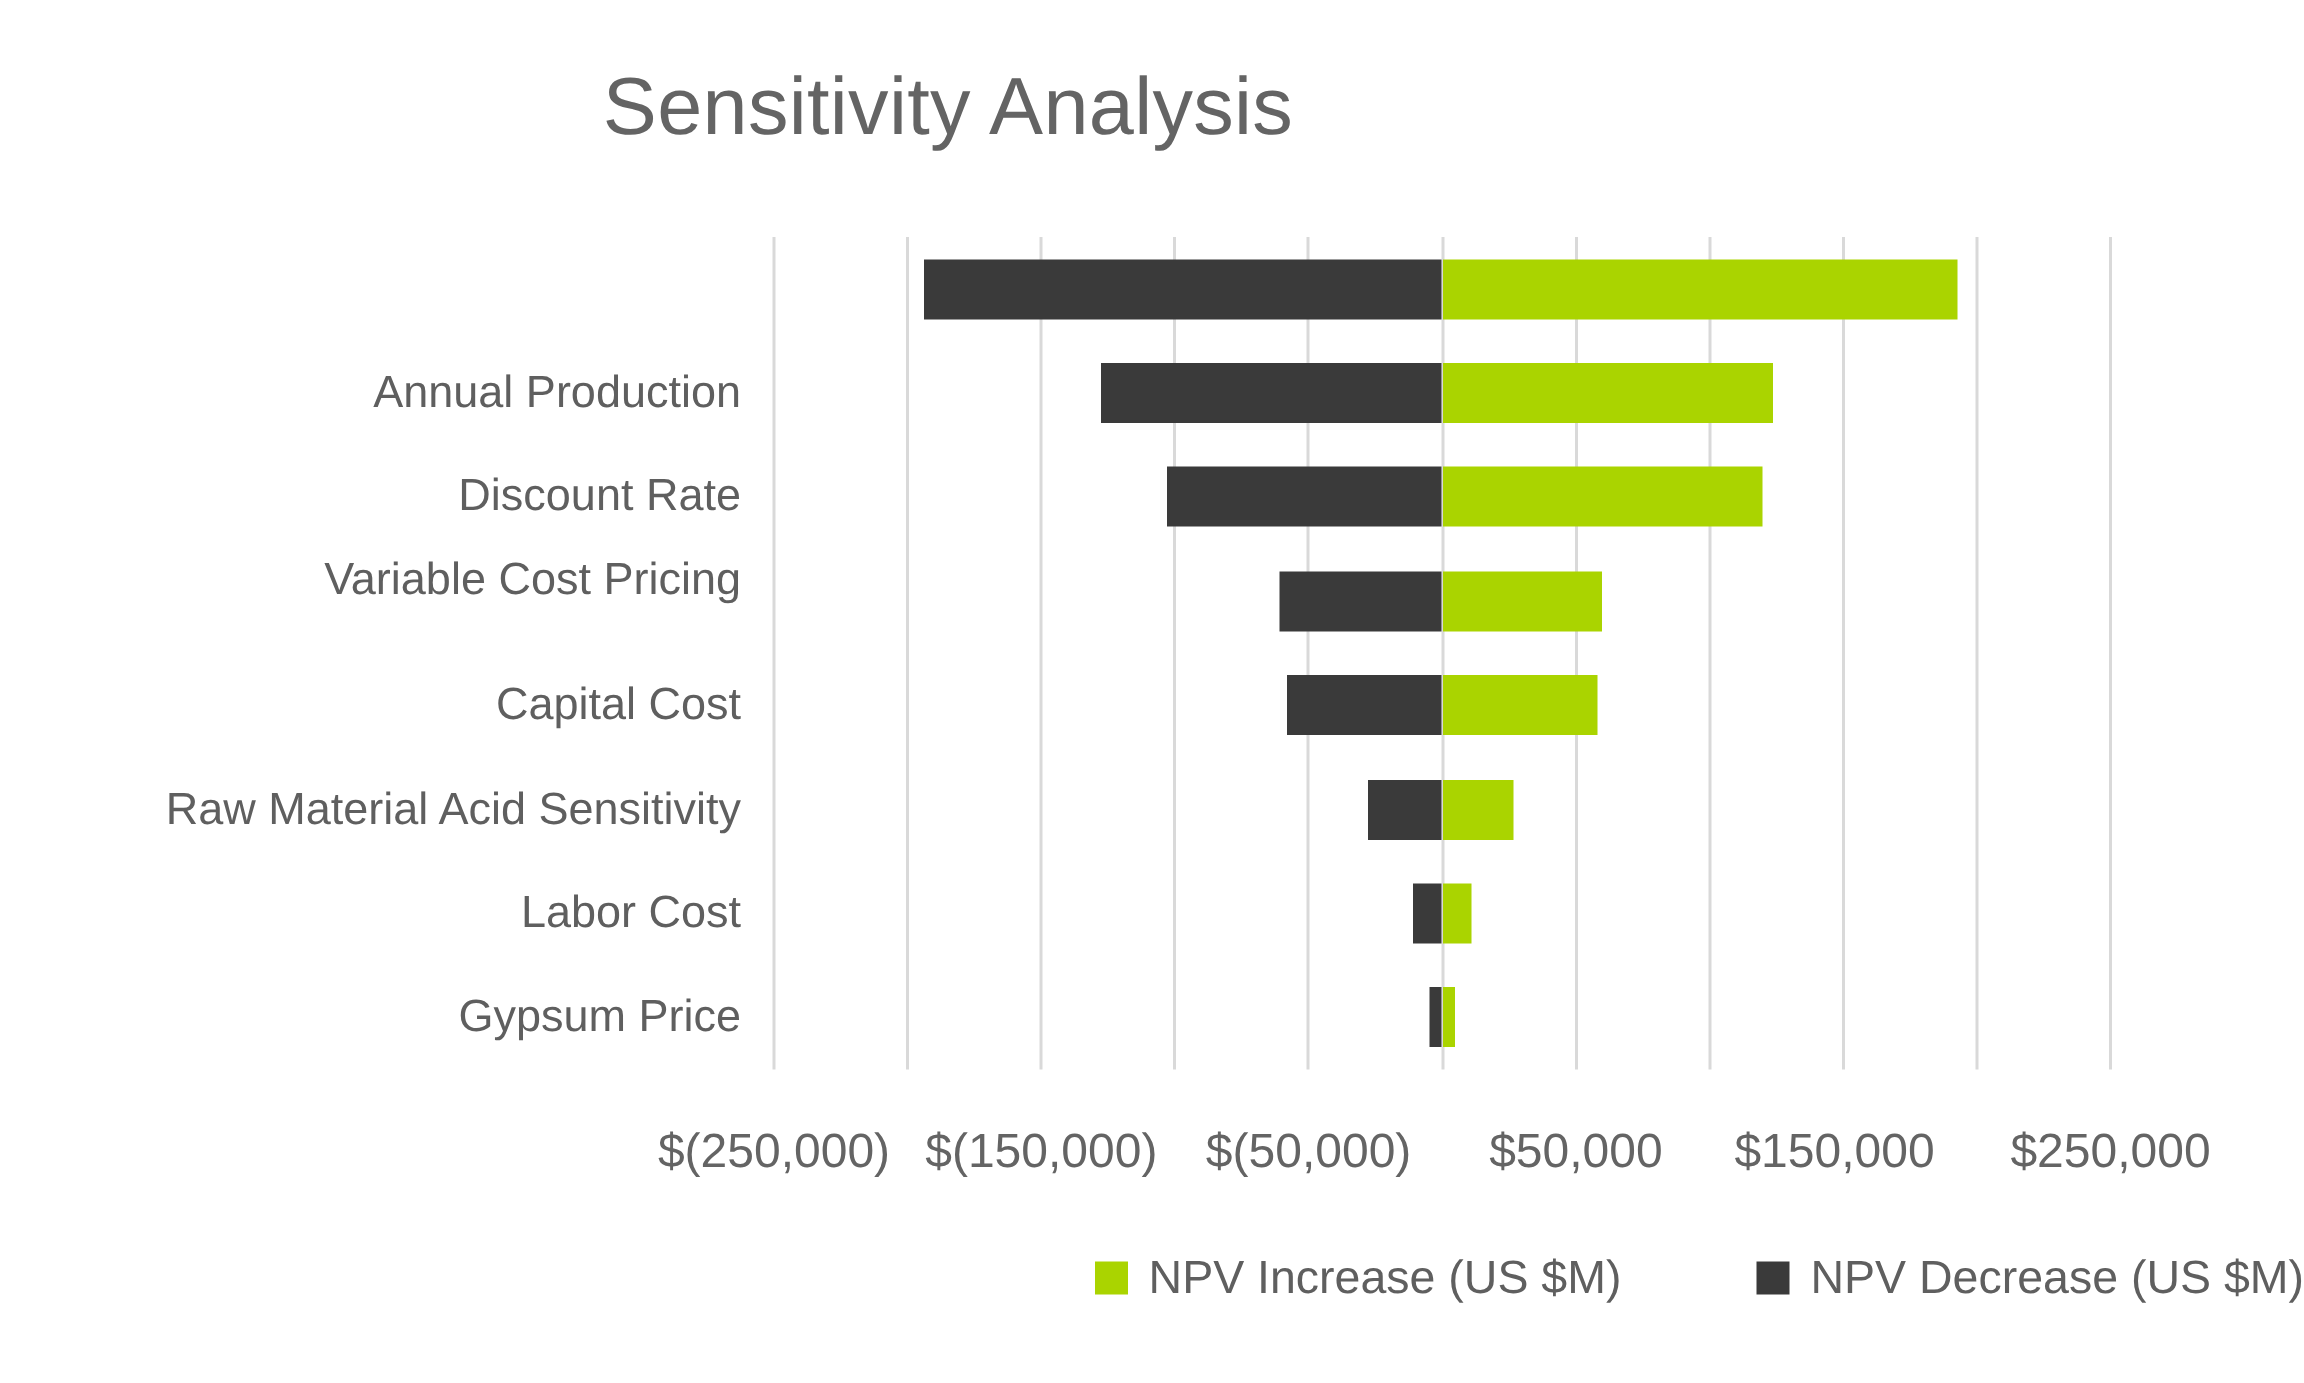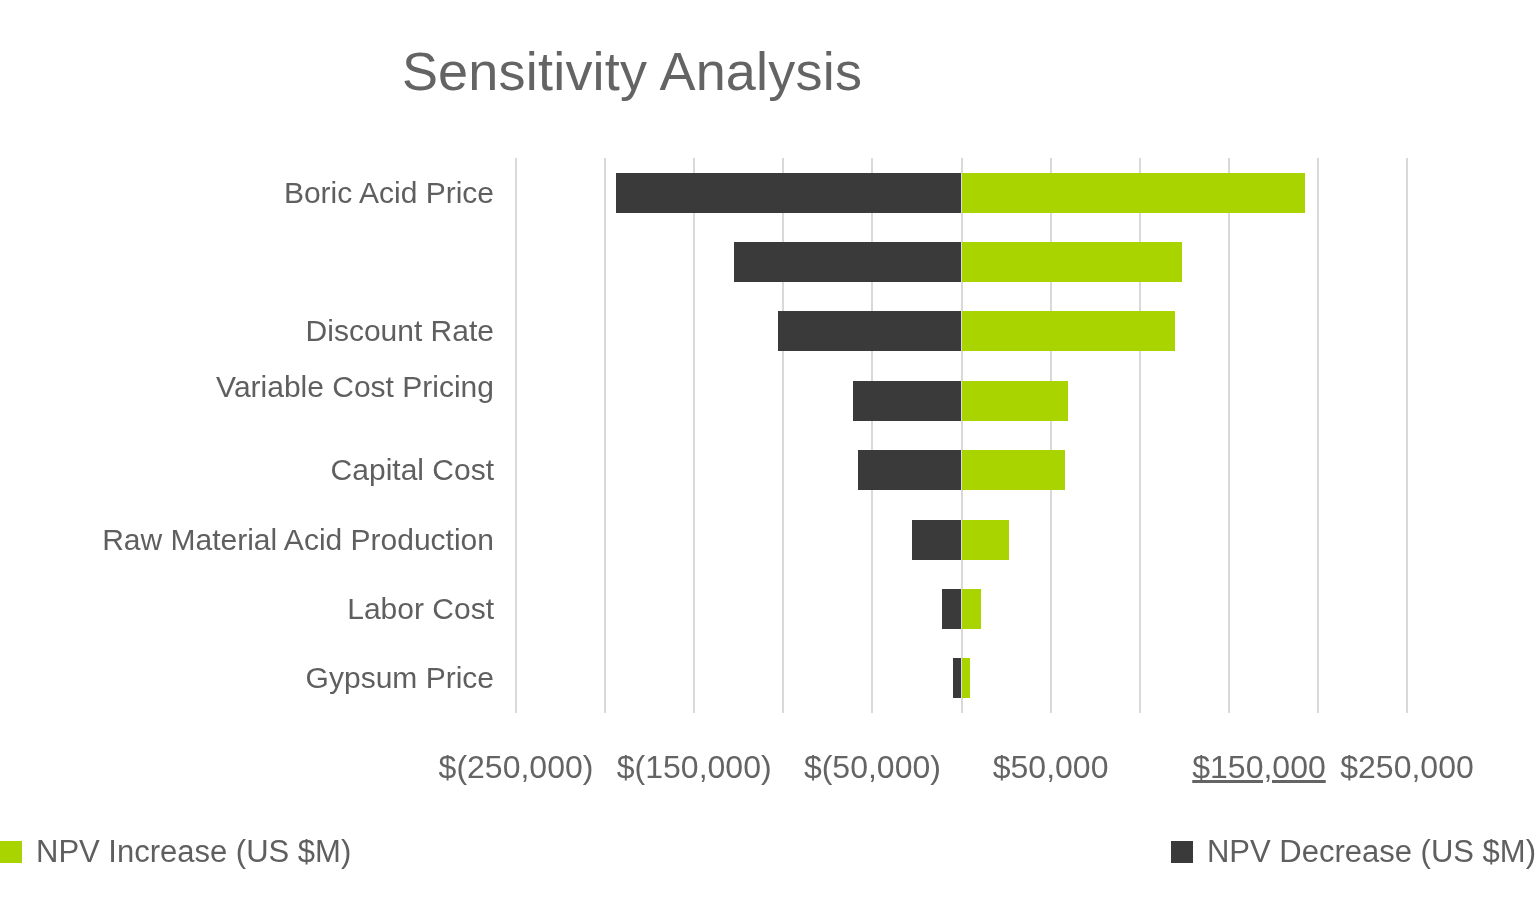--- a/index.html
+++ b/index.html
@@ -114,21 +114,21 @@
     line-height: 1.2;
   }
 
   
   .legend {
     position: absolute;
     left: 0;
     top: 836px;
     width: 1536px;
     display: flex;
-    justify-content: space-between;
+    justify-content: flex-end;
     align-items: center;
     gap: 90px;
   }
   .legend-item {
     display: flex;
     align-items: center;
     gap: 14px;
   }
   .legend-swatch {
     width: 22px;
@@ -143,25 +143,25 @@
   }
 </style>
 </head>
 <body>
 
 <div id="chart-root">
 
   <div class="chart-title">Sensitivity Analysis</div>
 
   <div class="cat-labels">
-      <div class="cat-label" style="top: 19.6875px; color: rgb(95, 95, 95);">Boric Acid Price</div>
+      <div class="cat-label" style="top: 89.0625px; color: rgb(95, 95, 95);">Annual Production</div>
       <div class="cat-label" style="top: 158.438px; color: rgb(95, 95, 95);">Discount Rate</div>
       <div class="cat-label" style="top: 214px; color: rgb(95, 95, 95);">Variable Cost Pricing</div>
       <div class="cat-label" style="top: 297.188px; color: rgb(95, 95, 95); margin-left: 40px;">Capital Cost</div>
-      <div class="cat-label" style="top: 366.562px; color: rgb(95, 95, 95);">Raw Material Acid Production</div>
+      <div class="cat-label" style="top: 366.562px; color: rgb(95, 95, 95);">Raw Material Acid Sensitivity</div>
       <div class="cat-label" style="top: 435.938px; color: rgb(95, 95, 95);">Labor Cost</div>
       <div class="cat-label" style="top: 505.312px; color: rgb(95, 95, 95);">Gypsum Price</div>
     </div>
 
   <div class="plot-area">
     <div class="grid-layer">
         <div class="gridline" style="left: -1px; background: rgb(217, 217, 217);"></div>
         <div class="gridline" style="left: 88.1px; background: rgb(217, 217, 217);"></div>
         <div class="gridline" style="left: 177.2px; background: rgb(217, 217, 217);"></div>
         <div class="gridline" style="left: 266.3px; background: rgb(217, 217, 217);"></div>
@@ -207,21 +207,21 @@
           <div class="bar pos" style="left: 445.5px; width: 8.019px; background: rgb(170, 212, 0);"></div>
         </div>
       </div>
   </div>
 
   <div class="x-ticks">
       <div class="x-tick" style="left: 516px; color: rgb(100, 100, 100);">$(250,000)</div>
       <div class="x-tick" style="left: 694.2px; color: rgb(100, 100, 100);">$(150,000)</div>
       <div class="x-tick" style="left: 872.4px; color: rgb(100, 100, 100);">$(50,000)</div>
       <div class="x-tick" style="left: 1050.6px; color: rgb(100, 100, 100);">$50,000</div>
-      <div class="x-tick" style="left: 1259px; color: rgb(100, 100, 100); text-decoration: underline;">$150,000</div>
+      <div class="x-tick" style="left: 1223px; color: rgb(100, 100, 100);">$150,000</div>
       <div class="x-tick" style="left: 1407px; color: rgb(100, 100, 100); text-align: right;">$250,000</div>
     </div>
 
   <div class="legend">
       <div class="legend-item">
         <span class="legend-swatch" style="background: rgb(170, 212, 0);"></span>
         <span class="legend-label" style="color: rgb(95, 95, 95);">NPV Increase (US $M)</span>
       </div>
       <div class="legend-item">
         <span class="legend-swatch" style="background: rgb(58, 58, 58);"></span>

